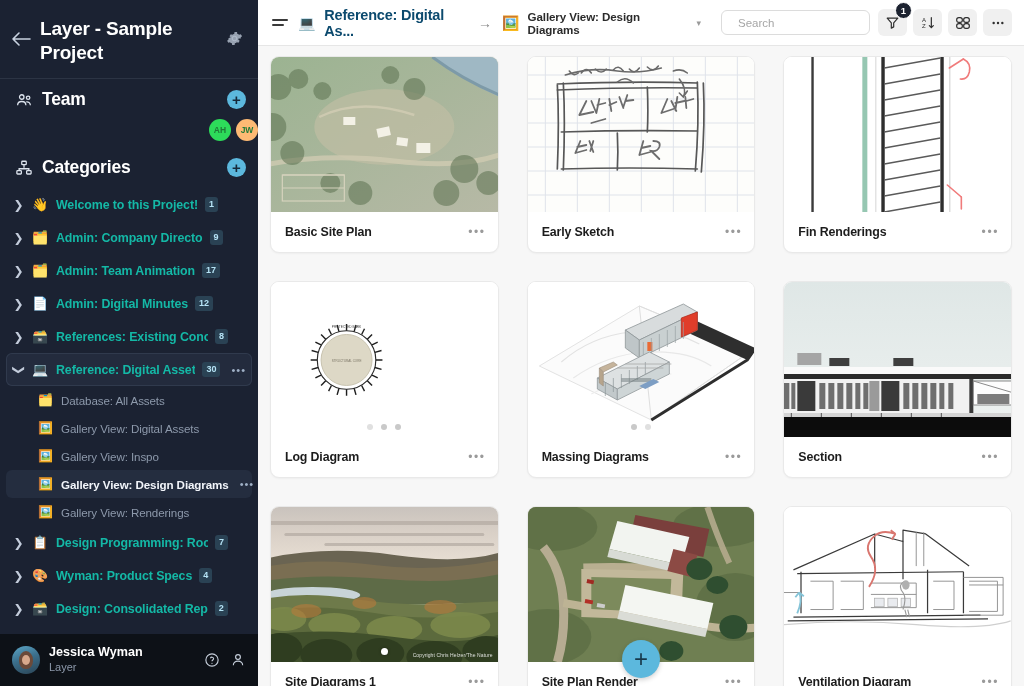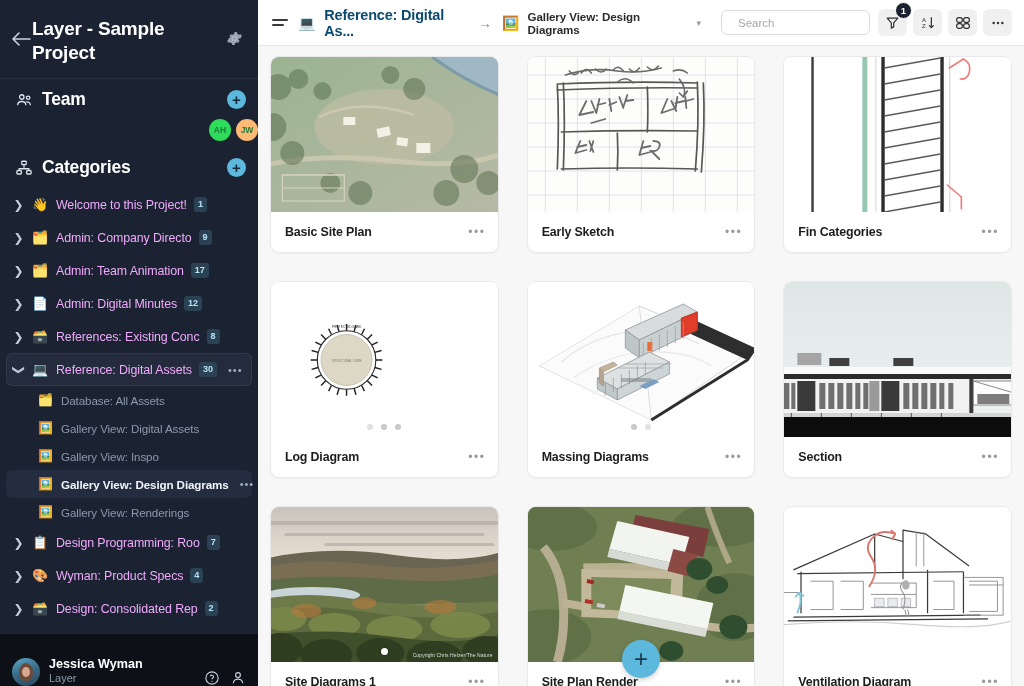--- a/index.html
+++ b/index.html
@@ -14,21 +14,21 @@
   
   .sidebar {
     width: 258px; height: 686px;
     background: #1b2232;
     color: #ffffff;
     display: flex; flex-direction: column;
     position: relative;
     flex: 0 0 258px;
   }
   .sb-header {
-    display: flex; align-items: flex-start; 
+    display: flex; align-items: flex-start; gap: 8px;
     padding: 14px 12px 14px 10px;
     border-bottom: 1px solid #2c3444;
     min-height: 72px;
   }
   .back-arrow {
     width: 22px; height: 22px; flex: 0 0 22px;
     margin-top: 14px;
     display: flex; align-items: center; justify-content: center;
     cursor: pointer; color: #c9d2e0;
   }
@@ -72,21 +72,21 @@
     display: flex; align-items: center; gap: 7px;
     height: 33px; margin: 0 6px; padding: 0 6px;
     border-radius: 6px; cursor: pointer; position: relative;
   }
   .cat-row .chev {
     width: 13px; flex: 0 0 13px; text-align: center;
     color: #c3ccdb; font-size: 12px; line-height: 1;
   }
   .cat-row .emoji { font-size: 13px; width: 17px; flex: 0 0 17px; text-align:center; }
   .cat-row .label {
-    font-size: 12.4px; font-weight: normal; color: #f0abfc;
+    font-size: 12.4px; font-weight: bold; color: #14b8a6;
     white-space: nowrap; overflow: hidden;
     max-width: 152px; letter-spacing: -0.1px;
   }
   .cat-row .count {
     font-size: 9px; font-weight: bold; color: #b6e4f6;
     background: #2a4254; border-radius: 3px;
     padding: 1px 4px; line-height: 1.4;
   }
   .cat-row .dots3 { margin-left: 4px; color: #9fb0c6; font-size: 11px; letter-spacing: 1px; }
   .cat-row.selected { background: #232b3d; box-shadow: inset 0 0 0 1px #303a4d; }
@@ -98,21 +98,21 @@
   }
   .sub-row .emoji { font-size: 12px; width: 16px; flex: 0 0 16px; text-align:center; }
   .sub-row .label { font-size: 11.6px; color: #8d99ab; white-space: nowrap; letter-spacing: -0.1px; }
   .sub-row.active { background: #242d3f; }
   .sub-row.active .label { color: #f2f5fa; font-weight: bold; }
   .sub-row .dots3 { margin-left: 4px; color: #9fb0c6; font-size: 11px; letter-spacing: 1px; }
 
   .sb-footer {
     position: absolute; left: 0; bottom: 0; width: 258px; height: 52px;
     background: #0d1117;
-    display: flex; align-items: flex-end; gap: 9px;
+    display: flex; align-items: center; gap: 9px;
     padding: 0 12px 0 12px;
   }
   .sb-footer .face {
     width: 28px; height: 28px; border-radius: 50%; flex: 0 0 28px;
     background: linear-gradient(160deg,#5ca7c8 0%,#3b6f8c 45%,#2b4455 100%);
     position: relative; overflow: hidden; cursor: pointer;
   }
   .sb-footer .face::after {
     content: ""; position: absolute; left: 7px; top: 5px;
     width: 14px; height: 18px; border-radius: 50% 50% 45% 45%;
@@ -530,21 +530,21 @@
               </g>
               <g stroke="#f07b7b" stroke-width="1.6" fill="none" stroke-linecap="round">
                 <path d="M172 11 L186 2"></path>
                   <path d="M186 2 q8 4 6 13 q-2 8 -9 7"></path>
                 <path d="M170 128 L184 140"></path>
                   <path d="M184 140 v12"></path>
               </g>
             </svg>
           </div>
           <div class="card-foot">
-            <span class="card-title">Fin Categories</span>
+            <span class="card-title">Fin Renderings</span>
             <span class="card-dots">•••</span>
           </div>
         </div>
 
         <div class="card">
           <div class="thumb">
             <svg width="100%" height="100%" viewBox="0 0 240 155" preserveAspectRatio="xMidYMid meet">
               <rect width="240" height="155" fill="#ffffff"></rect>
               <g transform="translate(80,78)">
                 <circle r="31" fill="none" stroke="#2b2b2b" stroke-width="1.2"></circle>

